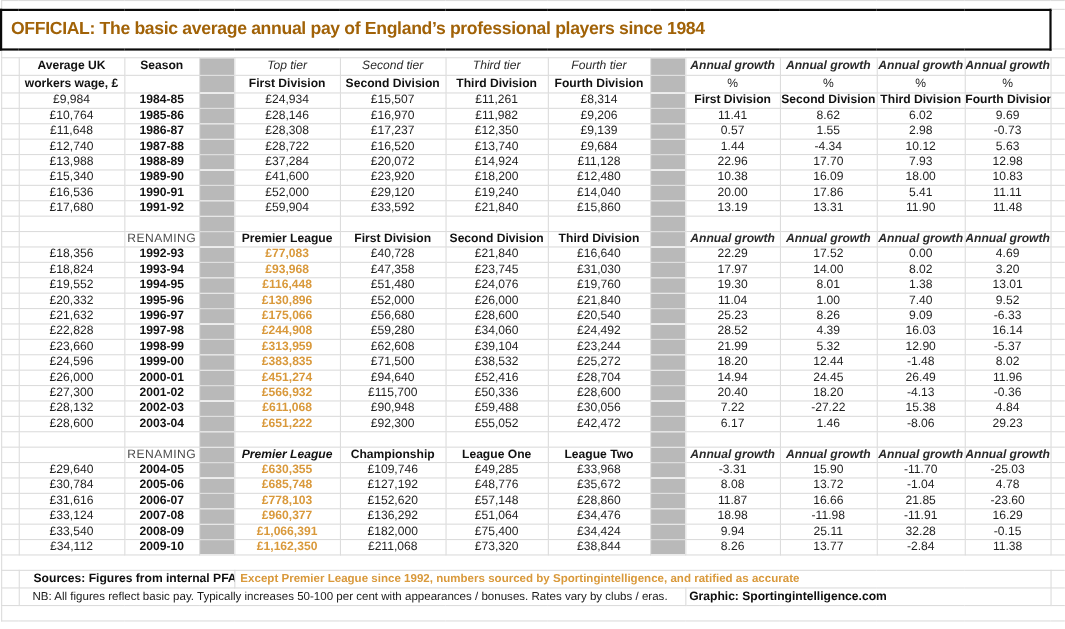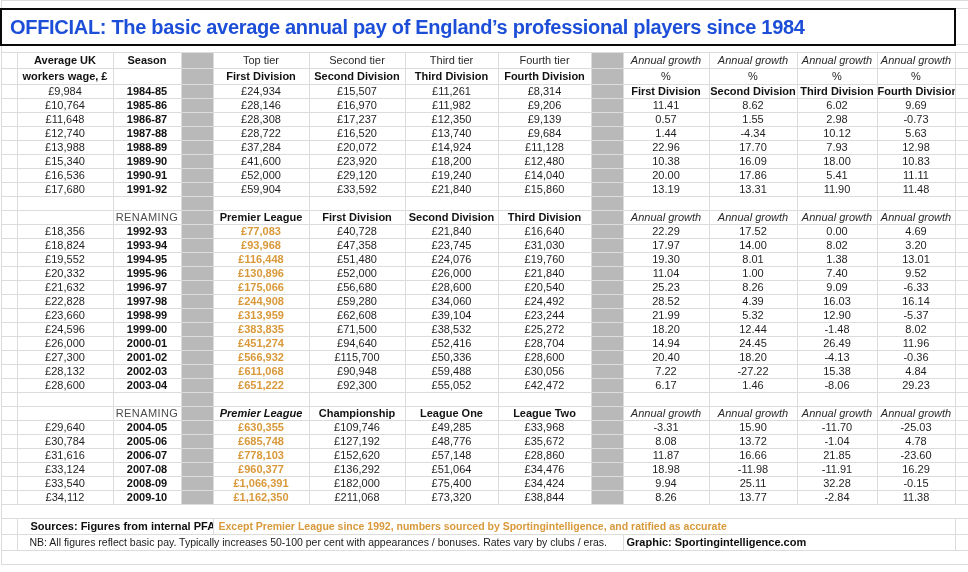--- a/index.html
+++ b/index.html
@@ -4,26 +4,26 @@
 <style>
   html,body{margin:0;padding:0;background:#ffffff;}
   body{width:968px;height:572px;font-family:"Liberation Sans",sans-serif;overflow:hidden;}
   table{border-collapse:collapse;table-layout:fixed;width:968px;}
   td{border:1px solid var(--grid,#dcdcdc);font-size:11px;text-align:center;color:#1f1f1f;
      padding:0;overflow:hidden;white-space:nowrap;line-height:1.05;}
   tr.gap8{height:8px;}
   tr.r{height:14px;}
   tr.hdr{height:16px;}
   tr.titlerow{height:36px;}
-  .title-cell{border:2px solid #0a0a0a;font-weight:bold;font-size:20px;letter-spacing:-0.3px;
-     text-align:left;padding:5px 0 4px 8px;color:#1d4ed8;}
+  .title-cell{border:2px solid #0a0a0a;font-weight:bold;font-size:16px;letter-spacing:-0.3px;
+     text-align:left;padding:5px 0 4px 8px;color:#a16207;}
   .sp{background:var(--spacer,#b9b9b9);}
   .b{font-weight:bold;color:#121212;}
-  .tier{color:#2a2a2a;}
-  .gi{font-style:italic;color:#2a2a2a;}
+  .tier{font-style:italic;color:#2a2a2a;}
+  .gi{font-style:italic;color:#2a2a2a;font-weight:bold;}
   .pl{color:var(--accent,#d9993b);font-weight:bold;}
   .ren{color:#4d4d4d;letter-spacing:0.4px;font-weight:normal;}
   .it{font-style:italic;}
   .src{font-weight:bold;text-align:left;padding-left:13px;color:#0e0e0e;}
   .orange-note{color:var(--accent,#d9993b);font-weight:bold;text-align:left;padding-left:5px;font-size:10.5px;}
   .nb{text-align:left;padding-left:12px;font-size:10.5px;color:#1a1a1a;}
   .graphic{font-weight:bold;text-align:left;padding-left:3px;color:#0e0e0e;}
 </style>
 </head>
 <body>

